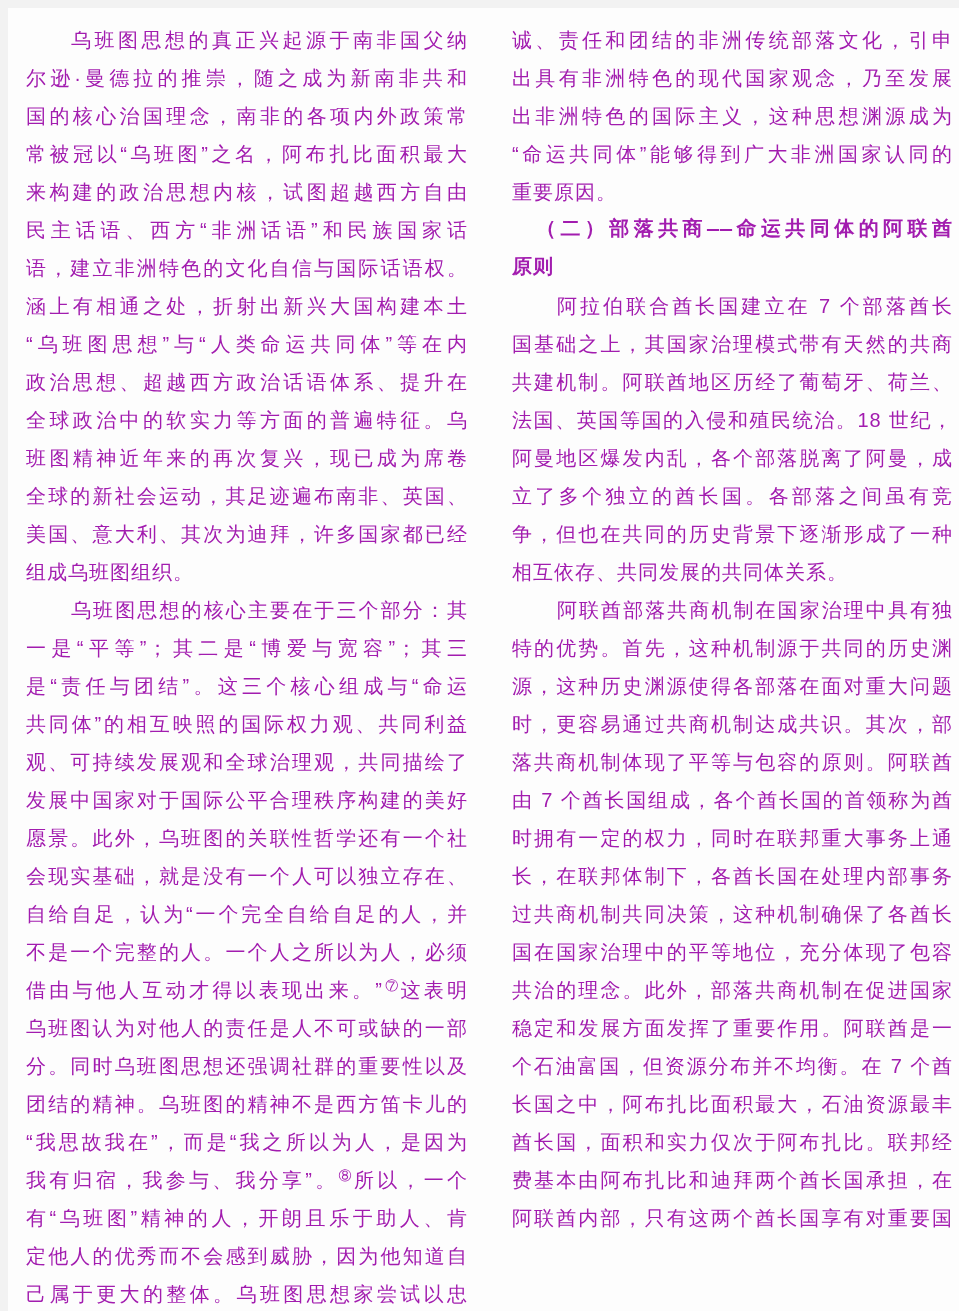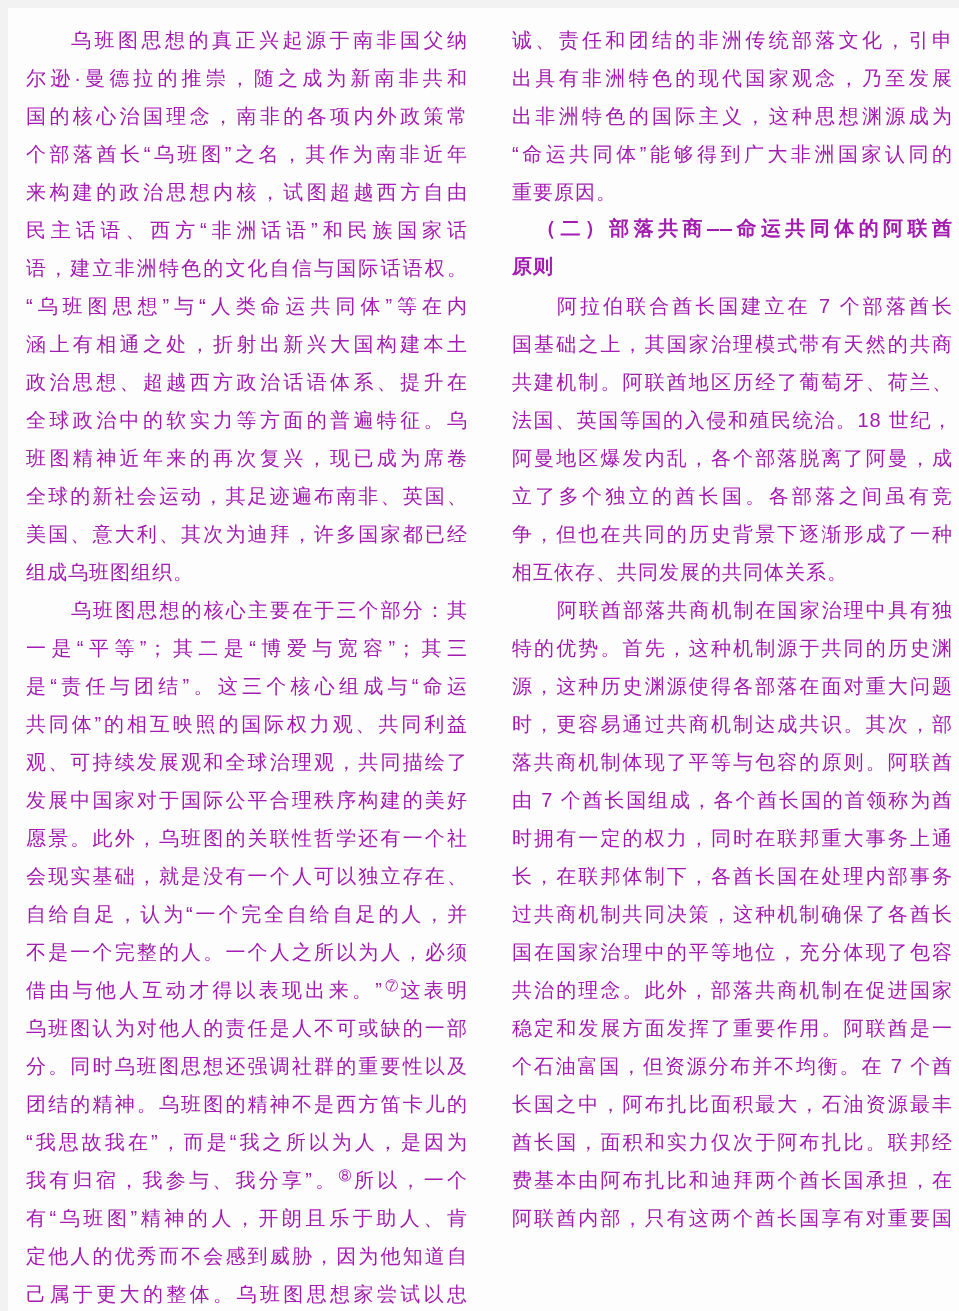--- a/index.html
+++ b/index.html
@@ -56,26 +56,26 @@
 </head>
 <body>
 
 <div class="page">
   <div class="columns">
     <div class="col">
         <div class="para">
           <div class="line indent">乌班图思想的真正兴起源于南非国父纳</div>
           <div class="line">尔逊·曼德拉的推崇，随之成为新南非共和</div>
           <div class="line">国的核心治国理念，南非的各项内外政策常</div>
-          <div class="line">个部落酋长“乌班图”之名，其作为南非近年</div>
+          <div class="line">常被冠以“乌班图”之名，阿布扎比面积最大</div>
           <div class="line">来构建的政治思想内核，试图超越西方自由</div>
           <div class="line">民主话语、西方“非洲话语”和民族国家话</div>
           <div class="line">语，建立非洲特色的文化自信与国际话语权。</div>
+          <div class="line">涵上有相通之处，折射出新兴大国构建本土</div>
           <div class="line">“乌班图思想”与“人类命运共同体”等在内</div>
-          <div class="line">涵上有相通之处，折射出新兴大国构建本土</div>
           <div class="line">政治思想、超越西方政治话语体系、提升在</div>
           <div class="line">全球政治中的软实力等方面的普遍特征。乌</div>
           <div class="line">班图精神近年来的再次复兴，现已成为席卷</div>
           <div class="line">全球的新社会运动，其足迹遍布南非、英国、</div>
           <div class="line">美国、意大利、其次为迪拜，许多国家都已经</div>
           <div class="line end">组成乌班图组织。</div>
         </div>
         <div class="para">
           <div class="line indent">乌班图思想的核心主要在于三个部分：其</div>
           <div class="line">一是“平等”；其二是“博爱与宽容”；其三</div>

